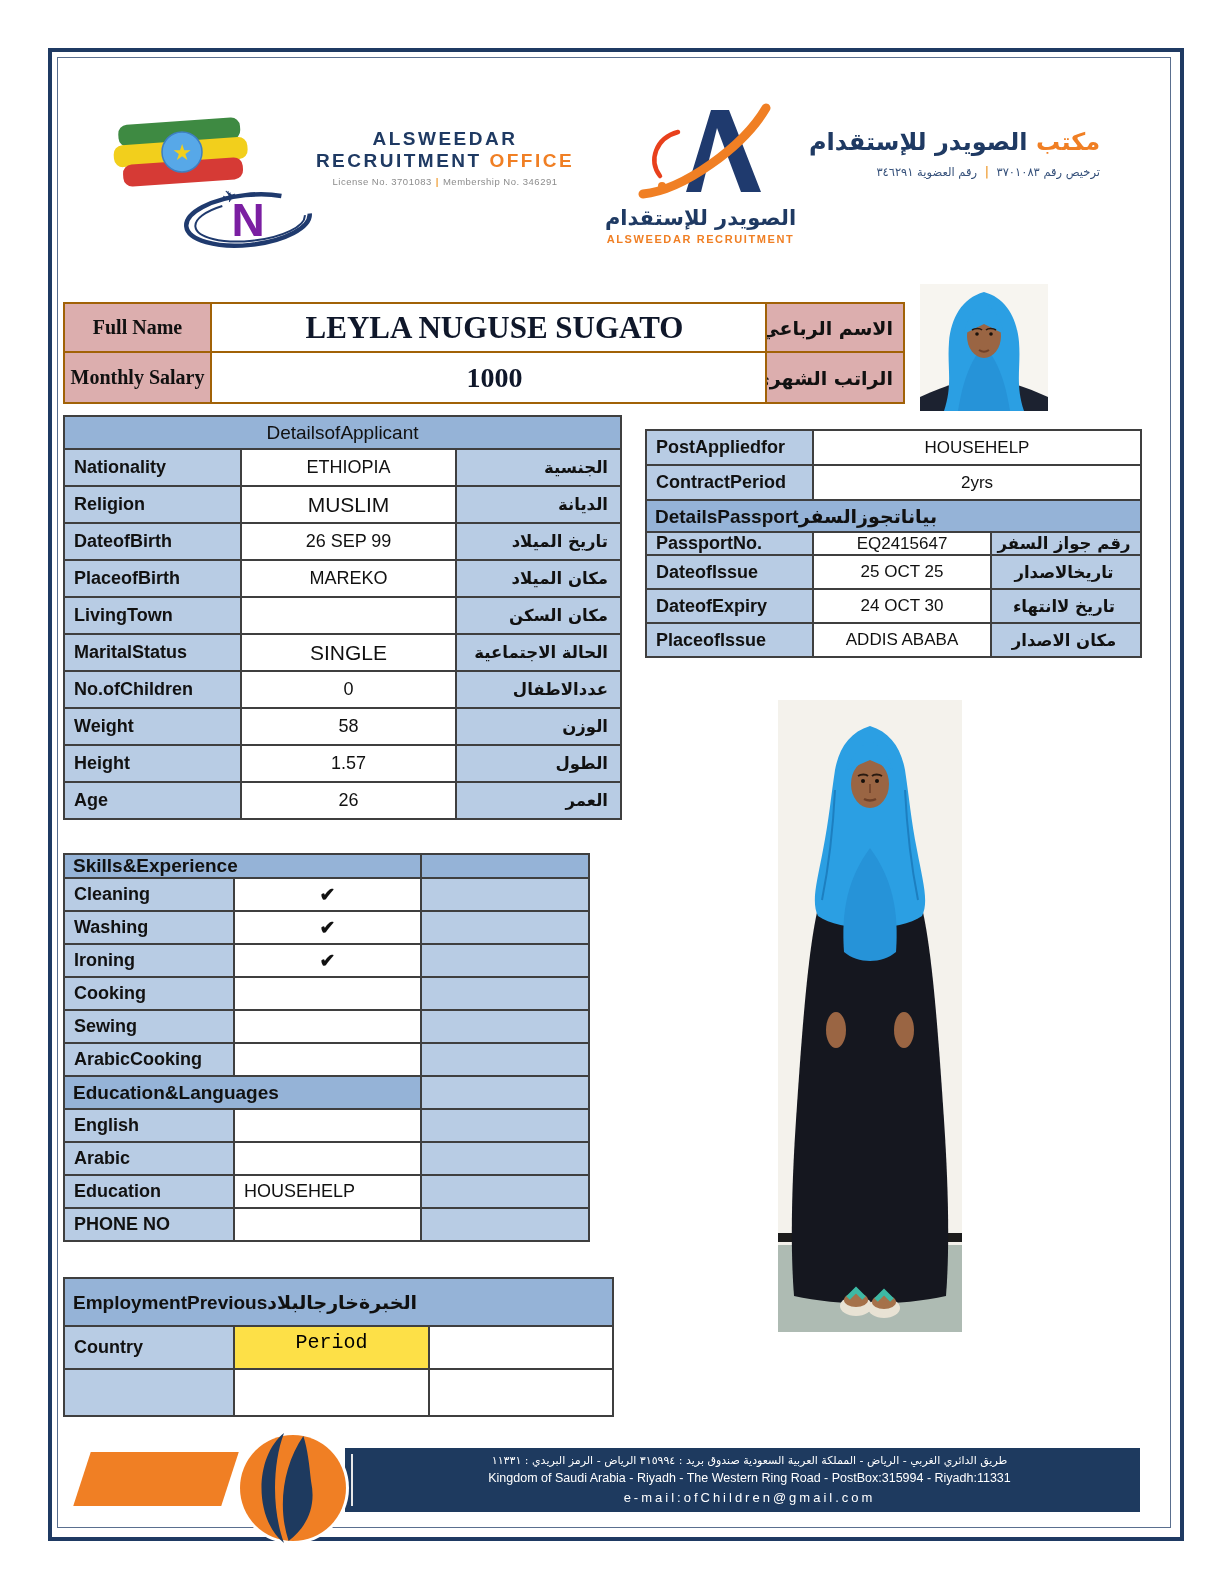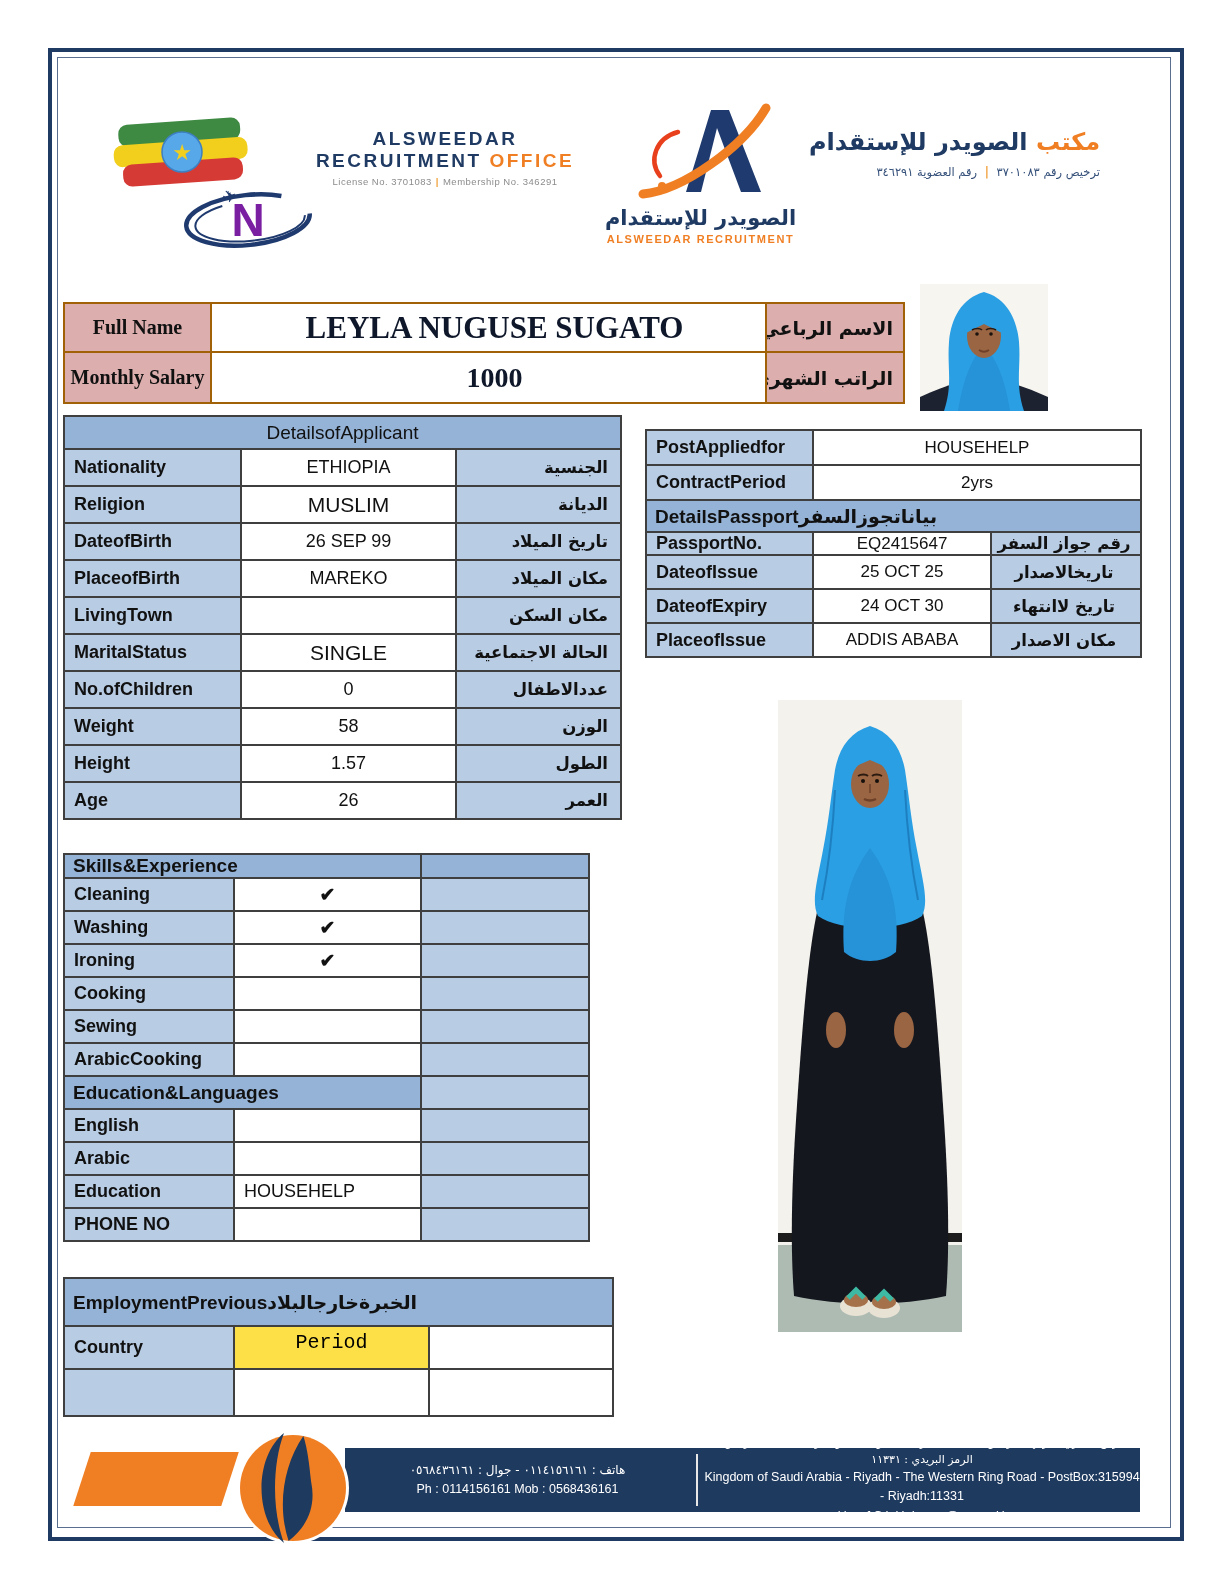--- a/index.html
+++ b/index.html
@@ -389,24 +389,20 @@
   <div class="abs" style="left:236px;top:1431px;width:114px;height:114px;z-index:2;">
     <svg width="114" height="114" viewBox="0 0 114 114">
       <circle cx="57" cy="57" r="56" fill="#ffffff"></circle>
       <circle cx="57" cy="57" r="53" fill="#f07f24"></circle>
       <path d="M48,2 C18,26 18,88 48,112 C36,80 36,34 48,2 Z" fill="#1e3a5f"></path>
       <path d="M60,4 C44,36 44,78 60,110 C78,92 82,70 74,48 C70,32 66,16 60,4 Z" fill="#1e3a5f" transform="rotate(8 57 57)"></path>
     </svg>
   </div>
 
   <div class="abs" id="footer-bar">
-    <div class="f-left">
-      <div class="f-ar">هاتف : ٠١١٤١٥٦١٦١ - جوال : ٠٥٦٨٤٣٦١٦١</div>
-      <div class="f-en">Ph : 0114156161  Mob : 0568436161</div>
-    </div>
     <div class="f-div"></div>
     <div class="f-right">
       <div class="f-ar" style="font-size:11px">طريق الدائري الغربي - الرياض - المملكة العربية السعودية  صندوق بريد : ٣١٥٩٩٤  الرياض - الرمز البريدي : ١١٣٣١</div>
       <div class="f-en">Kingdom of Saudi Arabia - Riyadh - The Western Ring Road - PostBox:315994 - Riyadh:11331</div>
       <div class="f-mail">e-mail:ofChildren@gmail.com</div>
     </div>
   </div>
 
 </div>
 

